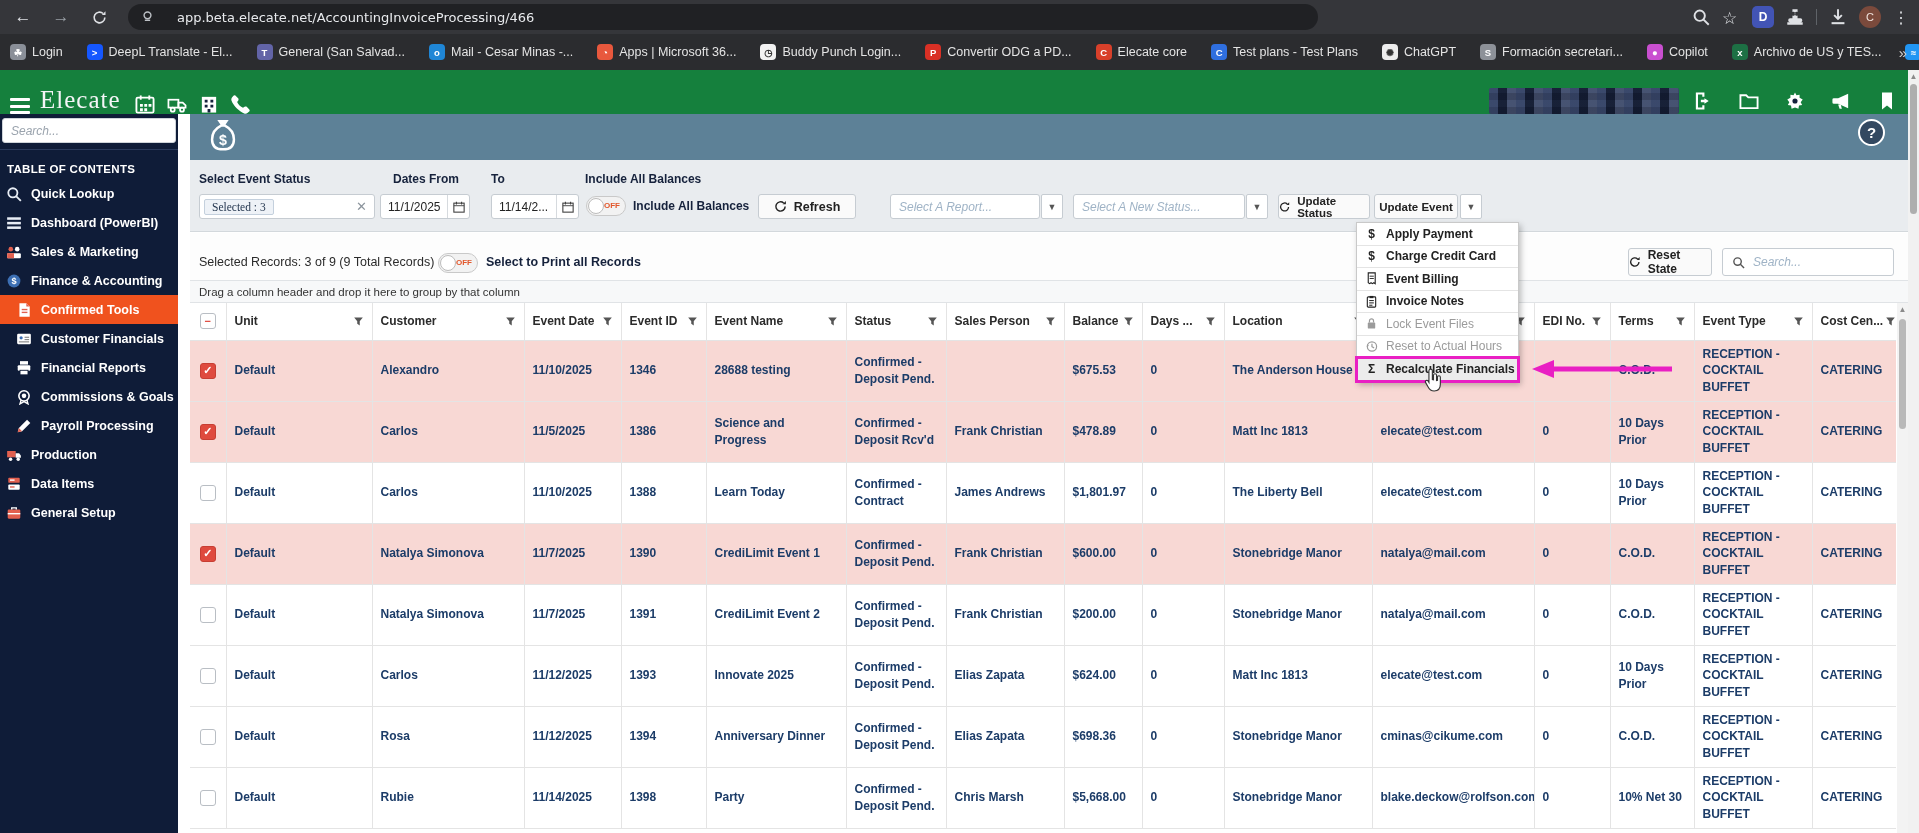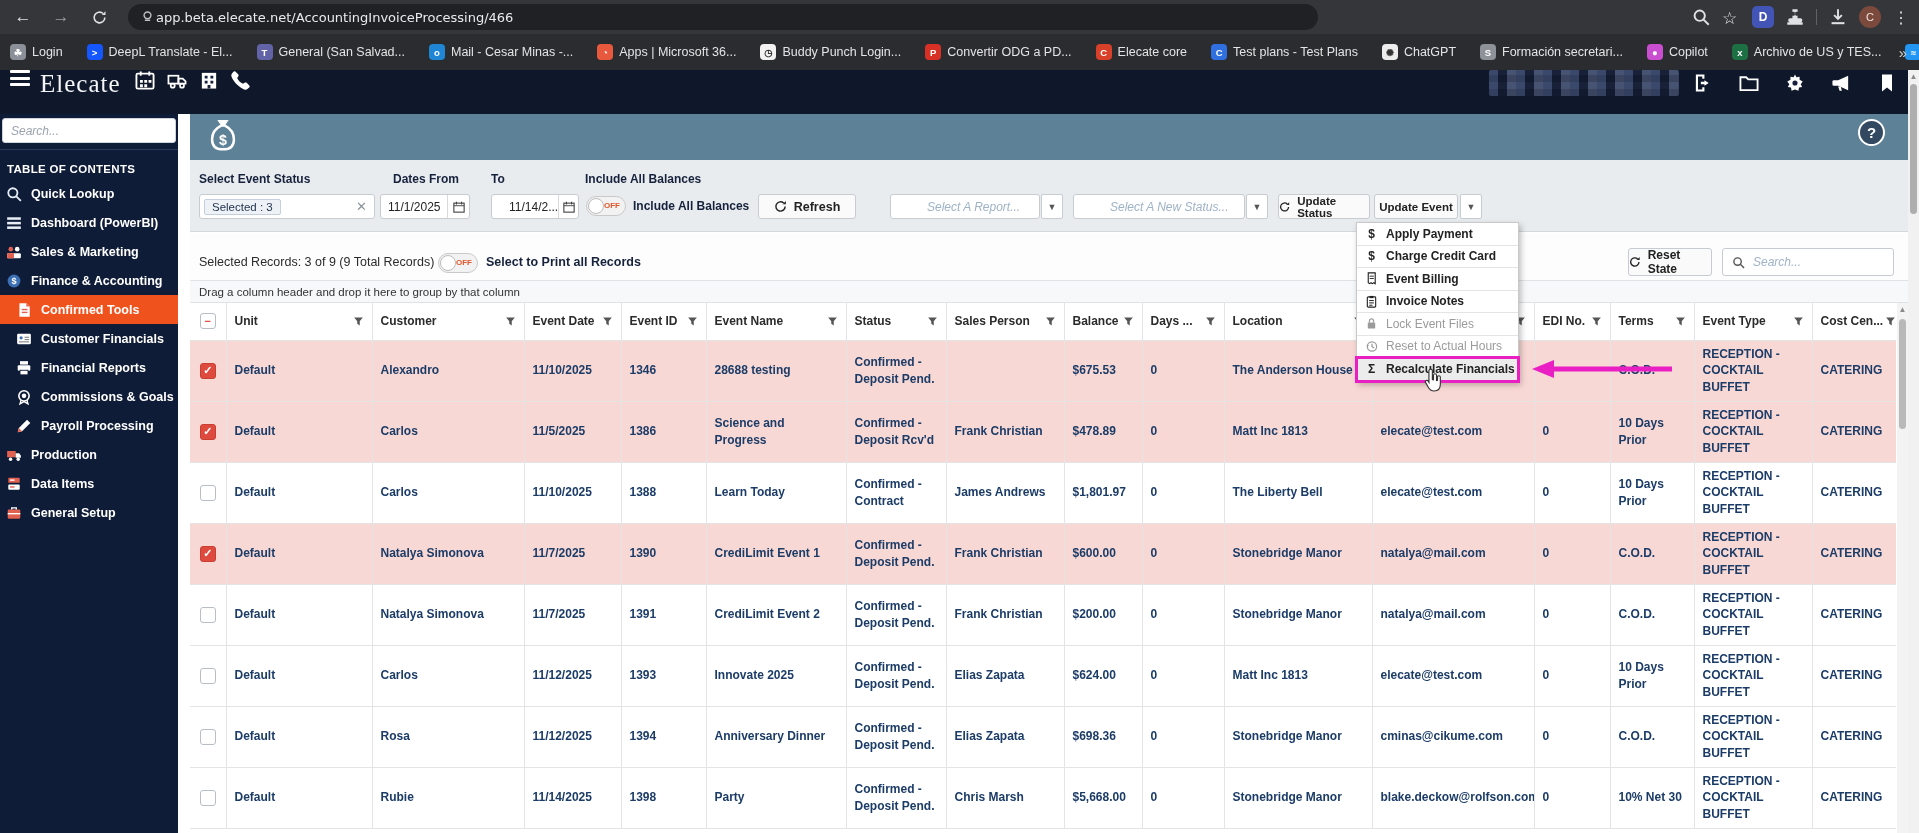--- a/index.html
+++ b/index.html
@@ -7,35 +7,35 @@
   body { font-family:"Liberation Sans", sans-serif; }
   #stage { position:relative; width:1919px; height:833px; overflow:hidden; background:#fff; }
 
   .ic { display:inline-flex; align-items:center; justify-content:center; }
   .ic svg { width:100%; height:100%; display:block; }
 
   
   #chrome-toolbar { position:absolute; left:0; top:0; width:1919px; height:34px; background:#35363a; display:flex; align-items:center; color:#e8eaed; }
   .nav-btn { width:30px; height:30px; margin-left:8px; display:flex; align-items:center; justify-content:center; font-size:17px; color:#dfe1e5; }
   .nav-btn.dim { color:#9aa0a6; }
-  #url-pill { margin-left:14px; width:1190px; height:26px; background:#202124; border-radius:14px; display:flex; align-items:center; padding:0 12px; gap:1px; }
+  #url-pill { margin-left:14px; width:1190px; height:26px; background:#202124; border-radius:14px; display:flex; align-items:center; padding:0 12px; gap:22px; }
   #url-text { font-size:13px; color:#e8eaed; font-family:"DejaVu Sans", sans-serif; }
   #chrome-right { position:absolute; right:8px; top:0; height:34px; display:flex; align-items:center; gap:12px; }
   .chrome-ic { width:18px; height:18px; color:#dfe1e5; font-size:15px; }
   .ext-badge { width:22px; height:22px; border-radius:5px; background:#4254b5; display:flex; align-items:center; justify-content:center; color:#fff; font-size:12px; font-weight:bold; }
   .chrome-divider { width:1px; height:16px; background:#5f6368; }
   #avatar { width:22px; height:22px; border-radius:50%; background:#7b4a3c; color:#f1e4df; display:flex; align-items:center; justify-content:center; font-size:11px; }
 
   #bookmarks-bar { position:absolute; left:0; top:34px; width:1919px; height:36px; background:#2b2c2f; display:flex; align-items:center; padding:0 10px; gap:24px; color:#e4e4e4; }
   .bm { display:flex; align-items:center; gap:6px; font-size:12.5px; white-space:nowrap; }
   .favicon { width:16px; height:16px; border-radius:4px; display:flex; align-items:center; justify-content:center; font-size:9.5px; font-weight:bold; color:#fff; }
   #bm-more { position:absolute; right:12px; font-size:15px; color:#cfcfcf; }
 
   
-  #appbar { position:absolute; left:0; top:70px; width:1919px; height:44px; background:#0f172a; display:flex; align-items:flex-start; color:#fff; }
+  #appbar { position:absolute; left:0; top:70px; width:1919px; height:44px; background:#15803d; display:flex; align-items:flex-end; color:#fff; }
   #hamburger { width:20px; height:16px; margin-left:10px; display:flex; flex-direction:column; justify-content:space-between; }
   #hamburger i { height:3px; background:#fff; border-radius:1px; }
   #logo { font-family:"Liberation Serif", serif; font-size:25px; letter-spacing:1px; color:#f4f5f7; margin:0 14px 0 10px; }
   .appbar-ic { width:20px; height:20px; color:#fff; margin-right:12px; }
   #appbar-right { position:absolute; right:10px; display:flex; align-items:center; gap:14px; }
   #redacted { width:190px; height:26px; border-radius:2px;
     background:
       repeating-linear-gradient(90deg, rgba(70,85,120,.55) 0 9px, rgba(15,22,40,.7) 9px 18px, rgba(120,130,155,.35) 18px 27px),
       repeating-linear-gradient(0deg, #1a2440 0 7px, #2c3a5c 7px 14px);
   }
@@ -55,28 +55,28 @@
 
   #band { position:absolute; left:12px; top:0; width:1719px; height:46px; background:#5d8197; color:#fff; display:flex; align-items:center; }
   #band-icon { width:38px; height:40px; margin:0 18px 0 14px; }
   #band-title { font-size:15px; font-weight:bold; }
   #band-sub { font-size:12.5px; margin-top:3px; }
   #help-btn { position:absolute; right:24px; top:5px; width:27px; height:27px; border:2.5px solid #fff; border-radius:50%; background:rgba(16,27,52,.55); color:#fff; font-weight:bold; font-size:15px; display:flex; align-items:center; justify-content:center; }
 
   #filter-area { position:absolute; left:12px; top:46px; width:1719px; height:72px; background:#e9ecef; border-bottom:1px solid #d3d8dc; }
   .flabel { position:absolute; top:12px; font-size:12px; font-weight:bold; color:#16223c; }
   .ctrl { position:absolute; top:34px; height:25px; background:#fff; border:1px solid #c6ccd2; border-radius:3px; display:flex; align-items:center; font-size:12px; color:#222; }
-  .chip { background:#eef2f7; border:1px solid #c4d0dd; border-radius:2px; font-size:11.5px; padding:1px 7px; margin-left:4px; color:#24364f; }
+  .chip { background:#eef2f7; border:1px solid #c4d0dd; border-radius:2px; font-size:11.5px; padding:1px 7px; margin-left:4px; color:#24364f;font-family:Liberation Serif, serif; }
   .clear-x { margin-left:auto; margin-right:7px; color:#8b949c; font-size:13px; }
   .cal-btn { width:22px; height:100%; border-left:1px solid #d6dade; display:flex; align-items:center; justify-content:center; color:#444; }
   .toggle { width:40px; height:20px; border-radius:10px; background:#f2f2f2; border:1px solid #c9c9c9; position:relative; }
   .toggle .knob { position:absolute; left:1px; top:1px; width:16px; height:16px; border-radius:50%; background:#fff; border:1px solid #bdbdbd; }
   .toggle .tstate { position:absolute; right:5px; top:4px; font-size:8px; font-weight:bold; color:#e2572b; }
   .btn { background:#fafafa; border:1px solid #c6ccd2; border-radius:3px; display:flex; align-items:center; justify-content:center; gap:7px; font-size:12.5px; color:#222; font-weight:bold; }
-  .select-ph { font-style:italic; color:#9fb3c6; padding-left:8px;margin-left:28px; }
+  .select-ph { font-style:italic; color:#9fb3c6; padding-left:8px; }
   .dd-btn { position:absolute; top:34px; width:22px; height:25px; background:#fff; border:1px solid #c6ccd2; border-radius:2px; display:flex; align-items:center; justify-content:center; font-size:9px; color:#555; }
 
   #records-row { position:absolute; left:12px; top:119px; width:1719px; height:60px; background:#fdfdfd; }
   #records-text { position:absolute; left:9px; top:22px; font-size:12.5px; color:#2b2b2b; }
   #print-toggle { position:absolute; left:248px; top:20px; }
   #print-label { position:absolute; left:296px; top:22px; font-size:12.5px; font-weight:bold; color:#16223c; }
   #reset-state-btn { position:absolute; left:1438px; top:15px; width:84px; height:28px; }
   #grid-search { position:absolute; left:1532px; top:15px; width:172px; height:28px; background:#fff; border:1px solid #c6ccd2; border-radius:3px; display:flex; align-items:center; gap:8px; padding:0 9px; }
   #grid-search .ph { font-style:italic; color:#9fb3c6; font-size:12px; }
 
@@ -456,21 +456,21 @@
               <svg viewBox="0 0 14 14">
                 <rect x="1" y="2.5" width="12" height="10.5" fill="none" stroke="currentColor" stroke-width="1.3"></rect>
                 <line x1="4" y1="1" x2="4" y2="4" stroke="currentColor" stroke-width="1.3"></line>
                 <line x1="10" y1="1" x2="10" y2="4" stroke="currentColor" stroke-width="1.3"></line>
                 <line x1="1" y1="5.5" x2="13" y2="5.5" stroke="currentColor" stroke-width="1.1"></line>
               </svg>
             </span>
           </span>
       </div>
       <div class="ctrl" style="left:301px; width:88px">
-        <span style="padding-left:17px">11/14/2...</span>
+        <span style="padding-left:7px">11/14/2...</span>
         <span class="cal-btn" style="margin-left:auto">
             <span class="ic" style="width:12px;height:12px">
               <svg viewBox="0 0 14 14">
                 <rect x="1" y="2.5" width="12" height="10.5" fill="none" stroke="currentColor" stroke-width="1.3"></rect>
                 <line x1="4" y1="1" x2="4" y2="4" stroke="currentColor" stroke-width="1.3"></line>
                 <line x1="10" y1="1" x2="10" y2="4" stroke="currentColor" stroke-width="1.3"></line>
                 <line x1="1" y1="5.5" x2="13" y2="5.5" stroke="currentColor" stroke-width="1.1"></line>
               </svg>
             </span>
           </span>

